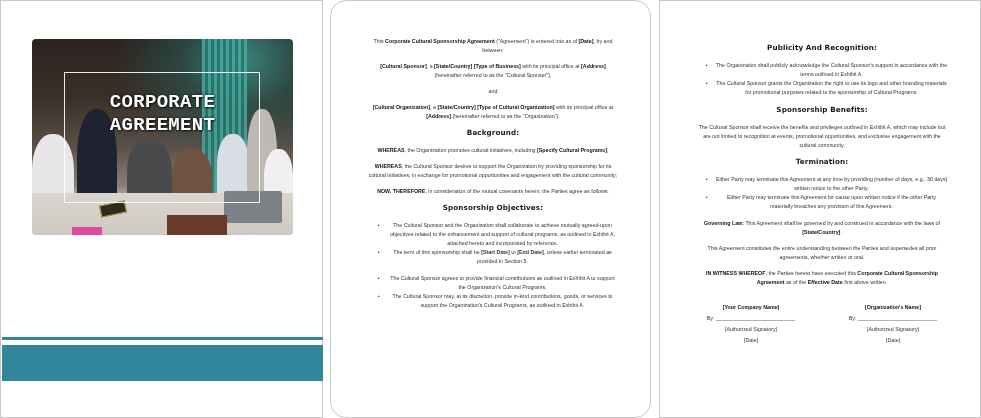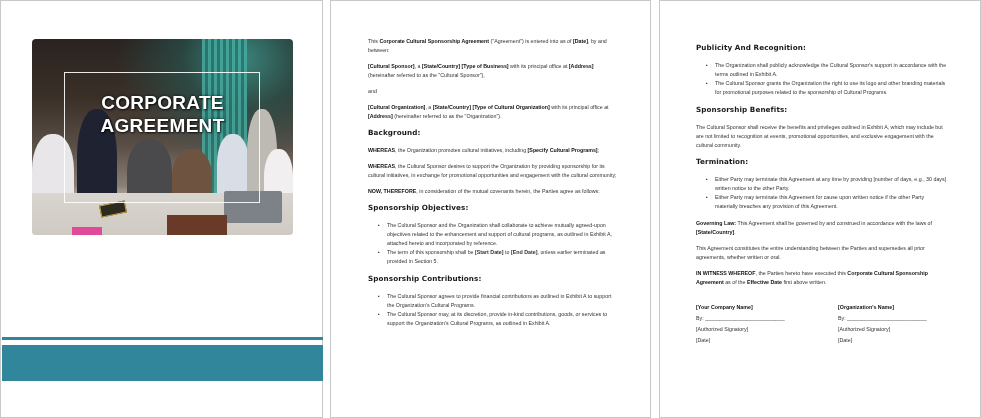--- a/index.html
+++ b/index.html
@@ -4,21 +4,21 @@
 <style>
   * { box-sizing: border-box; margin: 0; padding: 0; }
   html, body { width: 981px; height: 418px; background: #ffffff; overflow: hidden; }
   body { position: relative; font-family: "Liberation Sans", sans-serif; color: #222; }
 
   .page {
     position: absolute; top: 0; height: 418px; background: #fff;
     border: 1px solid #c8c8c8;
   }
   #page1 { left: 0; width: 323px; }
-  #page2 { left: 330px; width: 321px; }
+  #page2 { left: 330px; width: 321px; border-radius: 16px; }
   #page3 { left: 659px; width: 322px; }
 
   
   .cover-image {
     position: absolute; left: 31px; top: 38px; width: 261px; height: 196px;
     border-radius: 4px; overflow: hidden;
     background:
       radial-gradient(ellipse at 80% 10%, rgba(60,150,140,0.85) 0%, rgba(40,90,85,0.6) 20%, transparent 42%),
       linear-gradient(180deg, #2a2320 0%, #3a3028 30%, #5a5048 55%, #8a8078 75%, #d8d4cc 85%, #e4e0d8 100%);
   }
@@ -30,29 +30,29 @@
   .cover-image .laptop { position:absolute; left:192px; bottom:12px; width:58px; height:32px; background:#7c8288; border-radius:2px; }
   .cover-image .folder { position:absolute; left:135px; bottom:0; width:60px; height:20px; background:#6a3a28; }
   .cover-image .book { position:absolute; left:68px; bottom:20px; width:26px; height:12px; background:#2d2a20; border:1px solid #c9a23a; transform: rotate(-12deg); }
   .cover-image .pink { position:absolute; left:40px; bottom:0; width:30px; height:8px; background:#e04a9a; }
   .cover-frame {
     position: absolute; left: 63px; top: 71px; width: 196px; height: 131px;
     border: 1px solid rgba(255,255,255,0.9);
   }
   .cover-title {
     position: absolute; left: 31px; top: 90px; width: 261px;
-    text-align: center; color: #fff; font-family: Liberation Sans, sans-serif; font-weight: bold;
+    text-align: center; color: #fff; font-family: Liberation Mono, monospace; font-weight: bold;
     font-size: 19px; line-height: 23px; letter-spacing: 0.3px;
     text-shadow: 0 0 3px rgba(0,0,0,0.8), 1px 1px 2px rgba(0,0,0,0.6);
   }
   .cover-line { position: absolute; left: 1px; top: 336px; width: 321px; height: 3px; }
   .cover-band { position: absolute; left: 1px; top: 344px; width: 321px; height: 36px; }
 
   
-  .content { position: absolute; left: 37px; top: 36px; width: 250px; font-family: "Liberation Sans", sans-serif; }
+  .content { position: absolute; left: 37px; top: 36px; width: 250px; font-family: "Liberation Sans", sans-serif; text-align: center; }
   #page3 .content { left: 36px; top: 38px; width: 252px; }
   p.txt { font-size: 5.3px; line-height: 9px; color: #333; margin-bottom: 7px; }
   p.txt b { color: #111; }
   h2.hd { font-family: "DejaVu Sans", sans-serif; font-size: 7.2px; font-weight: bold; color: #1a1a1a; margin: 4px 0 9px; letter-spacing: 0.1px; }
   ul.bl { list-style: none; margin: 0 0 8px 10px; }
   ul.bl li { position: relative; font-size: 5.3px; line-height: 9px; color: #333; padding-left: 9px; }
   ul.bl li::before { content: "\25AA"; position: absolute; left: 0; top: 0; font-size: 5px; color: #333; }
 
   .sig { display: flex; justify-content: space-between; margin-top: 16px; }
   .sig .col { width: 110px; }
@@ -98,21 +98,20 @@
     <p class="txt"><b>WHEREAS</b><span>, the Organization promotes cultural initiatives, including </span><b>[Specify Cultural Programs]</b><span>;</span></p>
     <p class="txt"><b>WHEREAS</b><span>, the Cultural Sponsor desires to support the Organization by providing sponsorship for its cultural initiatives, in exchange for promotional opportunities and engagement with the cultural community;</span></p>
     <p class="txt"><b>NOW, THEREFORE</b><span>, in consideration of the mutual covenants herein, the Parties agree as follows:</span></p>
 
     <h2 class="hd">Sponsorship Objectives:</h2>
     <ul class="bl">
       <li>The Cultural Sponsor and the Organization shall collaborate to achieve mutually agreed-upon objectives related to the enhancement and support of cultural programs, as outlined in Exhibit A, attached hereto and incorporated by reference.</li>
       <li><span>The term of this sponsorship shall be </span><b>[Start Date]</b><span> to </span><b>[End Date]</b><span>, unless earlier terminated as provided in Section 5.</span></li>
     </ul>
 
-    <h2 class="hd">Sponsorship Contributions:</h2>
     <ul class="bl">
       <li>The Cultural Sponsor agrees to provide financial contributions as outlined in Exhibit A to support the Organization's Cultural Programs.</li>
       <li>The Cultural Sponsor may, at its discretion, provide in-kind contributions, goods, or services to support the Organization's Cultural Programs, as outlined in Exhibit A.</li>
     </ul>
   </div>
 </div>
 
 <div class="page" id="page3">
   <div class="content">
     <h2 class="hd">Publicity And Recognition:</h2>

